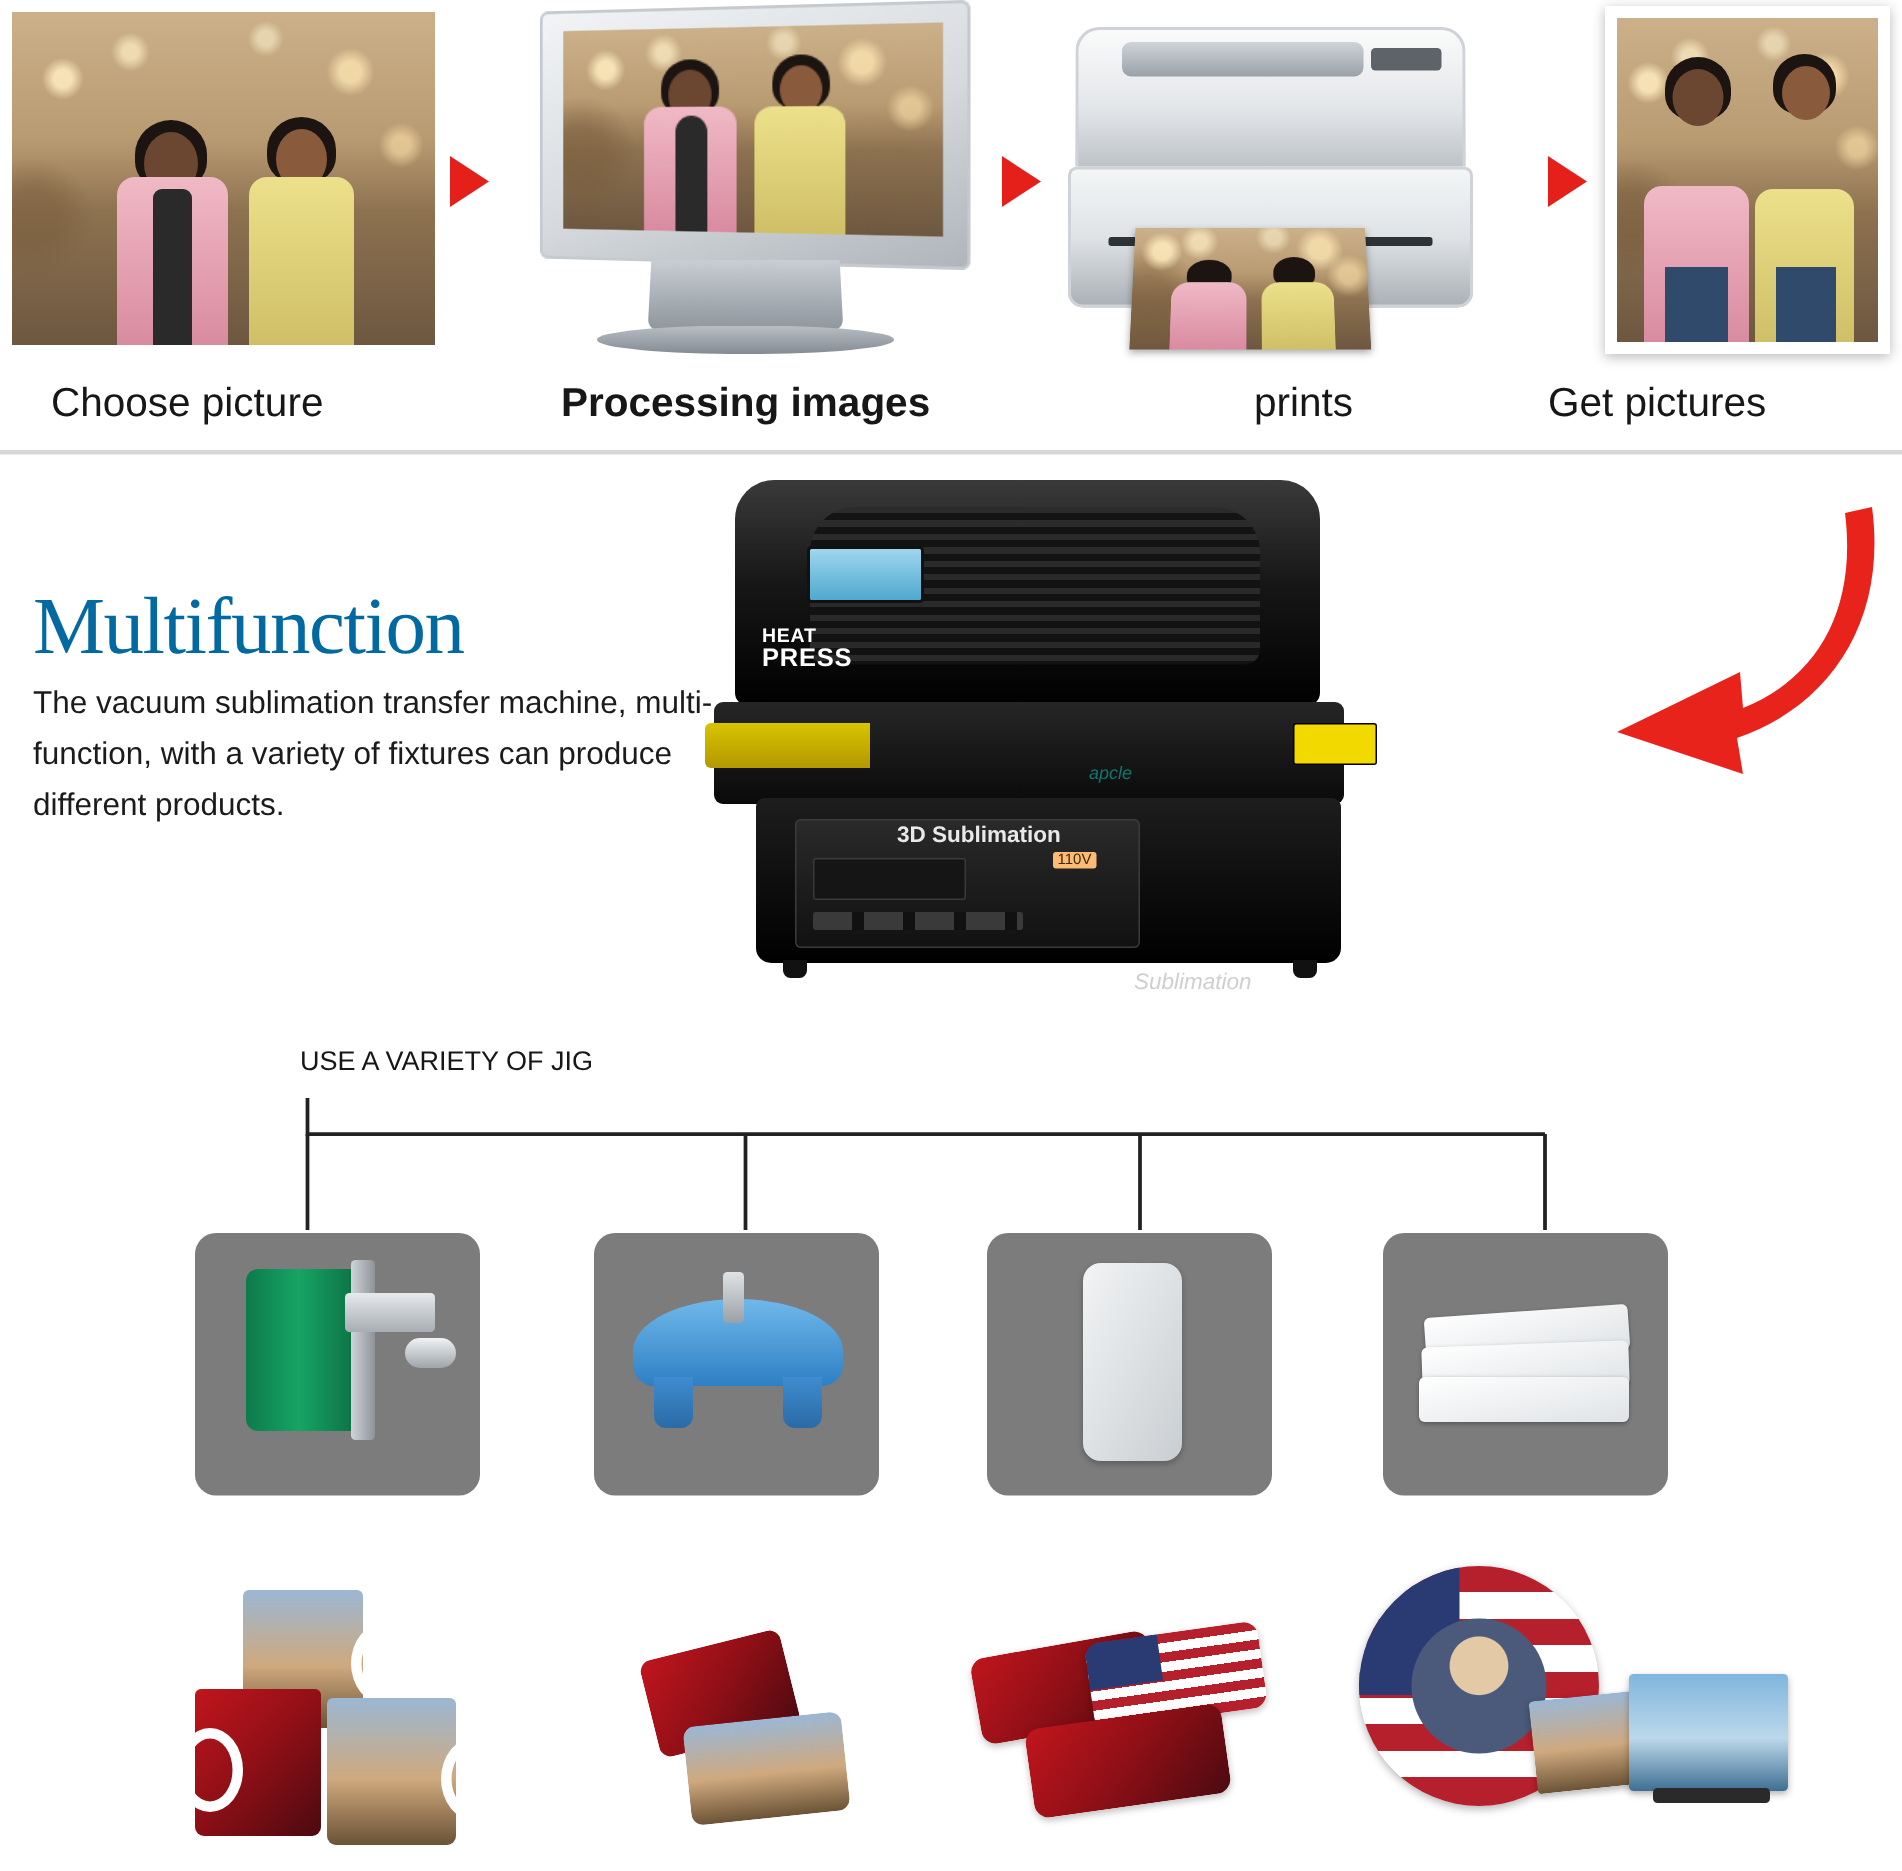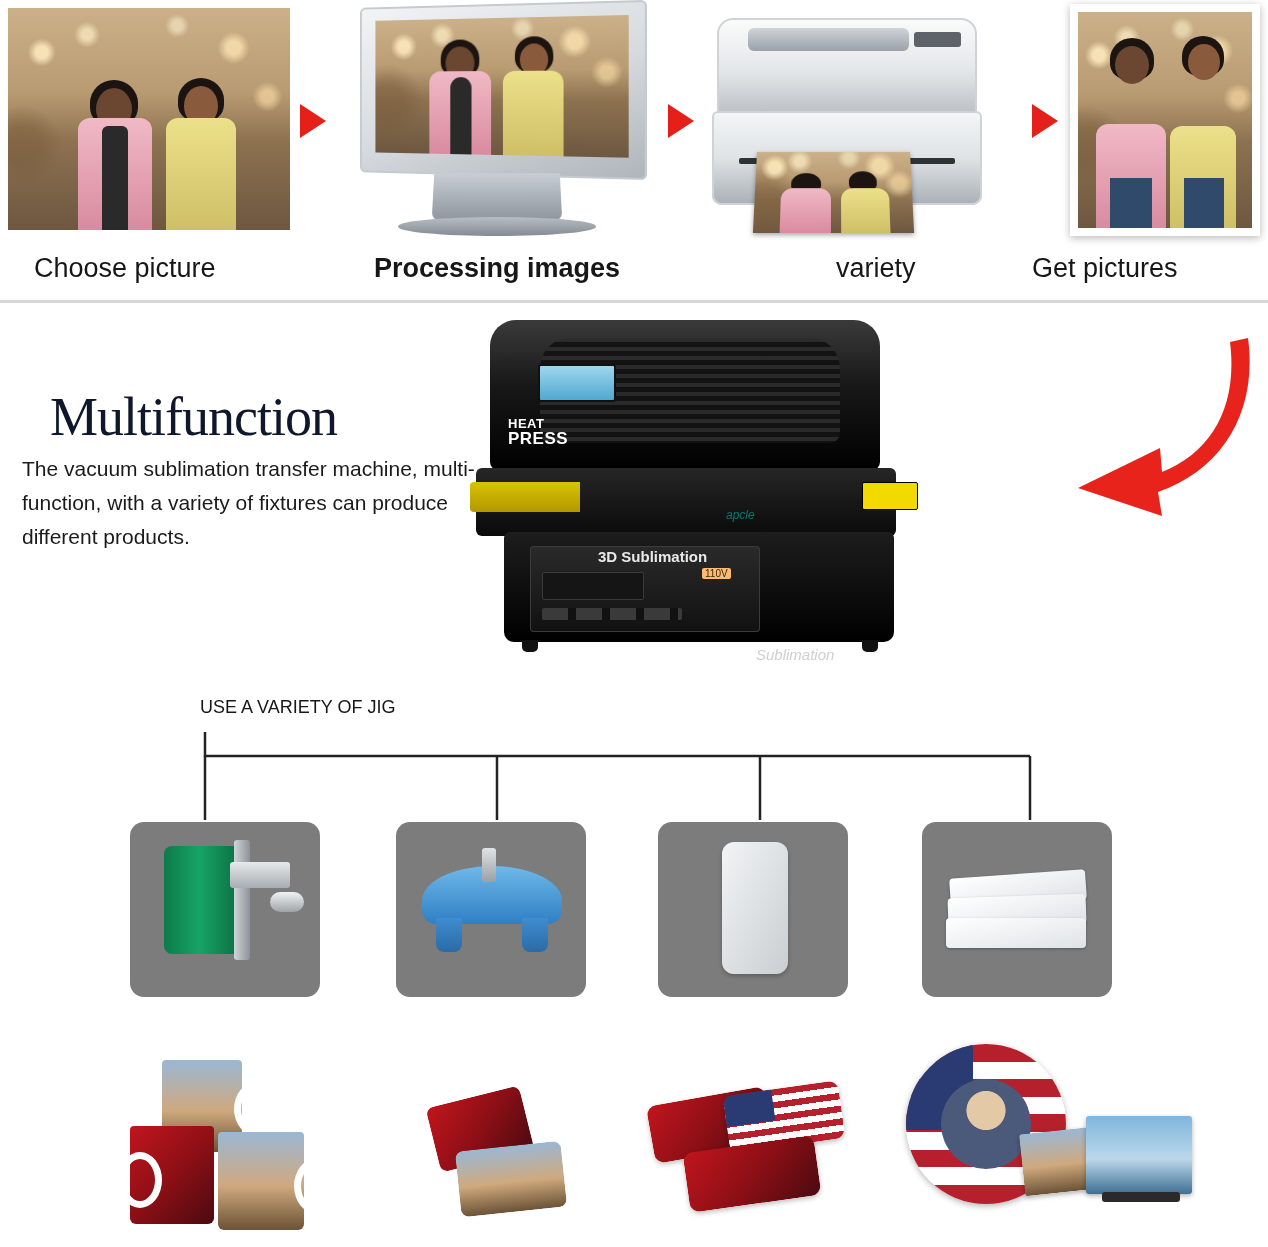--- a/index.html
+++ b/index.html
@@ -192,23 +192,22 @@
     background: #d7d7d7;
   }
 
   
   .mf-title {
     position: absolute;
     left: 22px;
     top: 386px;
     font-family: "Liberation Serif", serif;
     font-size: 54px;
-    color: #0f172a;
+    color: #0369a1;
     letter-spacing: -1px;
-    margin-left: 28px;
   }
   .mf-desc {
     position: absolute;
     left: 22px;
     top: 452px;
     width: 470px;
     font-size: 21px;
     line-height: 34px;
     color: #1b1b1b;
   }
@@ -539,21 +538,21 @@
       <div class="photo-person" style="left:24px; width:56px; height:62px;">
         <div class="pp-hair" style="left:12px; top:0; width:30px; height:22px;"></div>
         <div class="pp-body" style="left:2px; width:50px; height:46px; background:linear-gradient(to bottom,#f0b9c6,#d98ba0);"></div>
       </div>
       <div class="photo-person" style="left:82px; width:56px; height:64px;">
         <div class="pp-hair" style="left:12px; top:0; width:28px; height:22px;"></div>
         <div class="pp-body" style="left:4px; width:48px; height:46px; background:linear-gradient(to bottom,#ece08a,#cfc067);"></div>
       </div>
     </div>
   </div>
-  <div class="wf-caption" style="left:836px; top:253px;">variety</div>
+  <div class="wf-caption" style="left:836px; top:253px;">prints</div>
 
   <div class="wf-arrow" style="left:1032px; top:104px;"></div>
 
   <div class="frame" style="left:1070px; top:4px; width:190px; height:232px;">
     <div class="frame-inner">
       <div class="photo-scene"></div>
       <div class="photo-person" style="left:14px; width:80px; height:190px;">
         <div class="pp-hair" style="left:18px; top:0; width:44px; height:42px;"></div>
         <div class="pp-head" style="left:23px; top:8px; width:34px; height:38px;"></div>
         <div class="pp-body" style="left:4px; width:70px; height:104px; background:linear-gradient(to bottom,#f0b9c6,#d98ba0);"></div>

